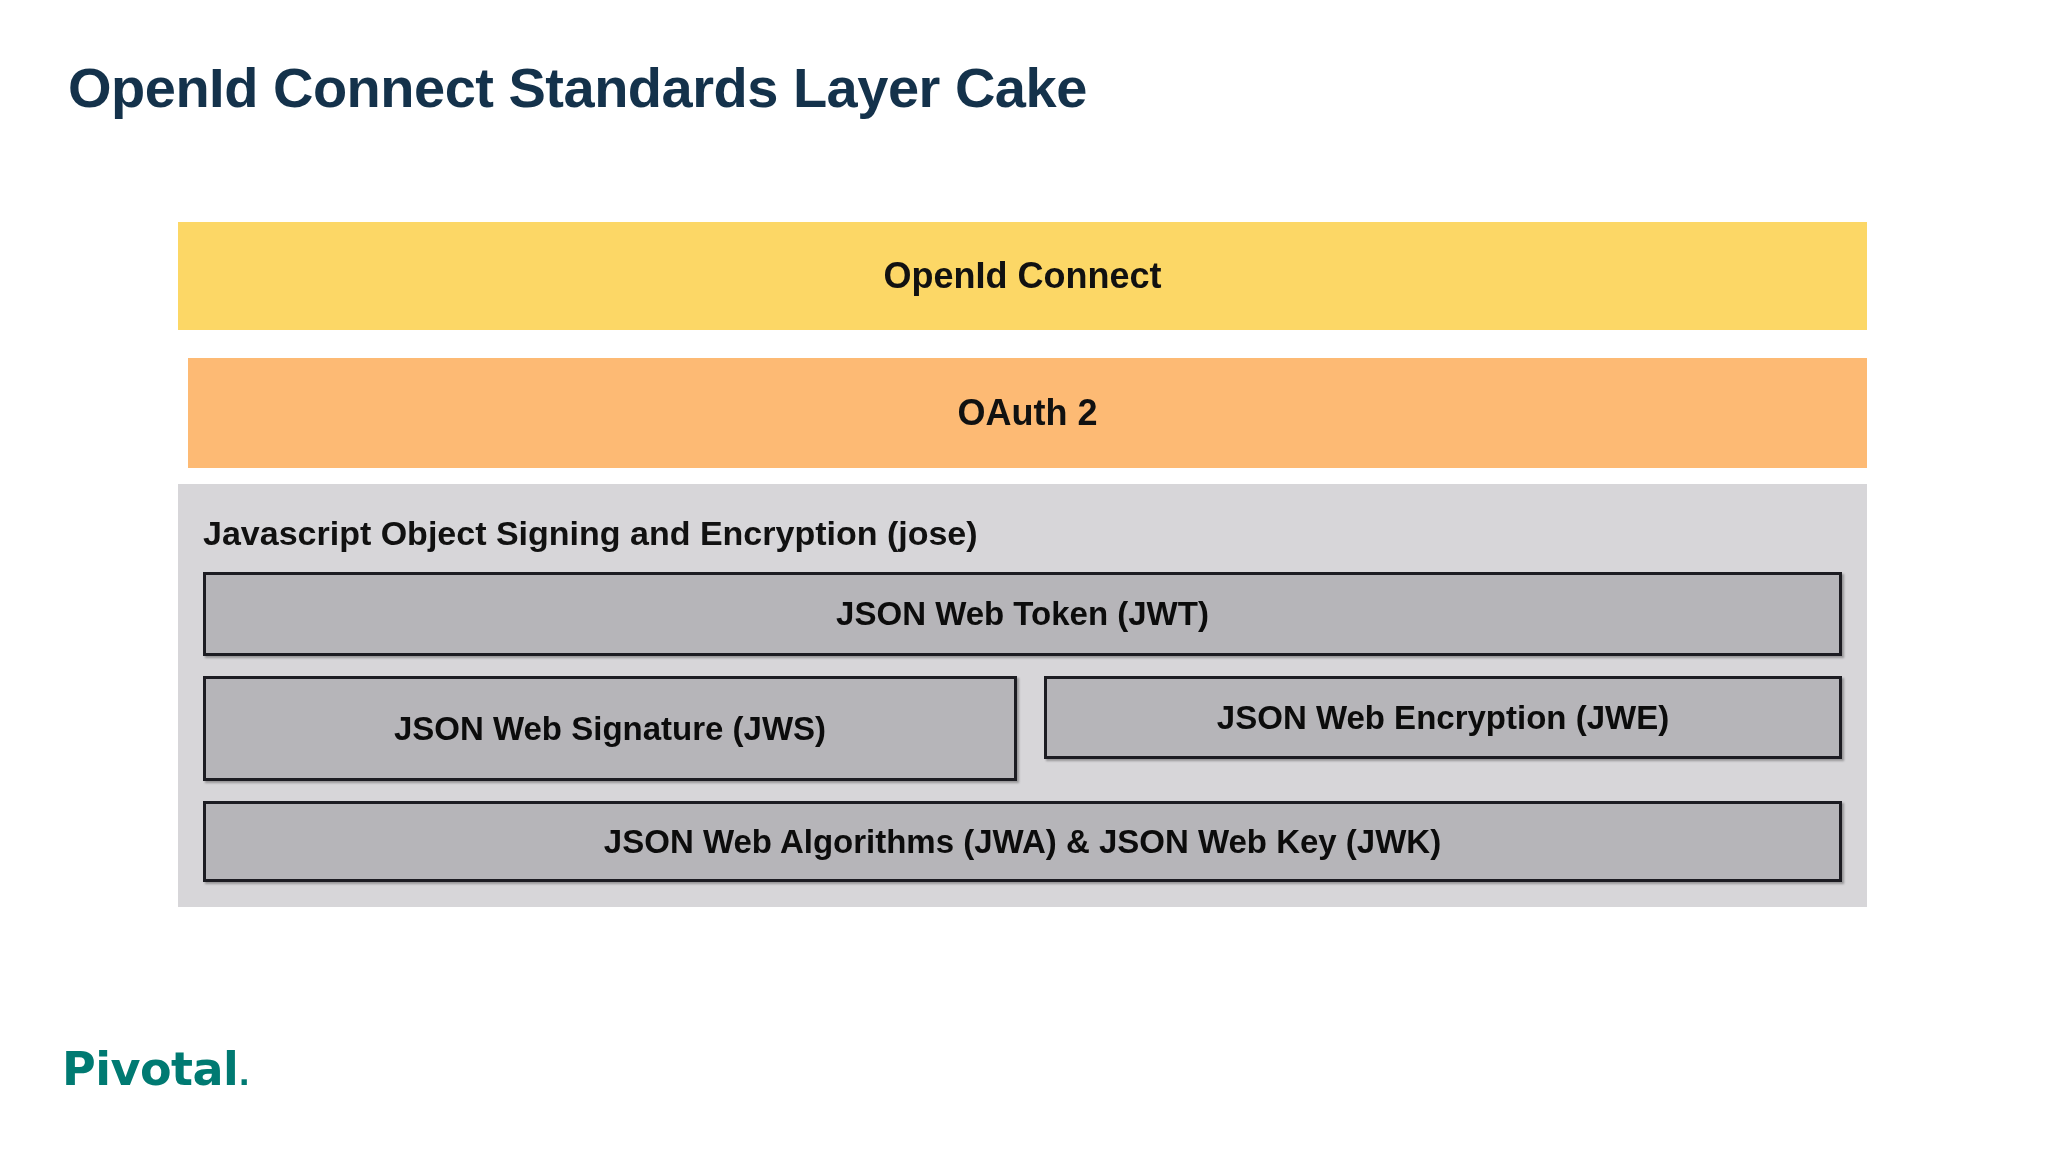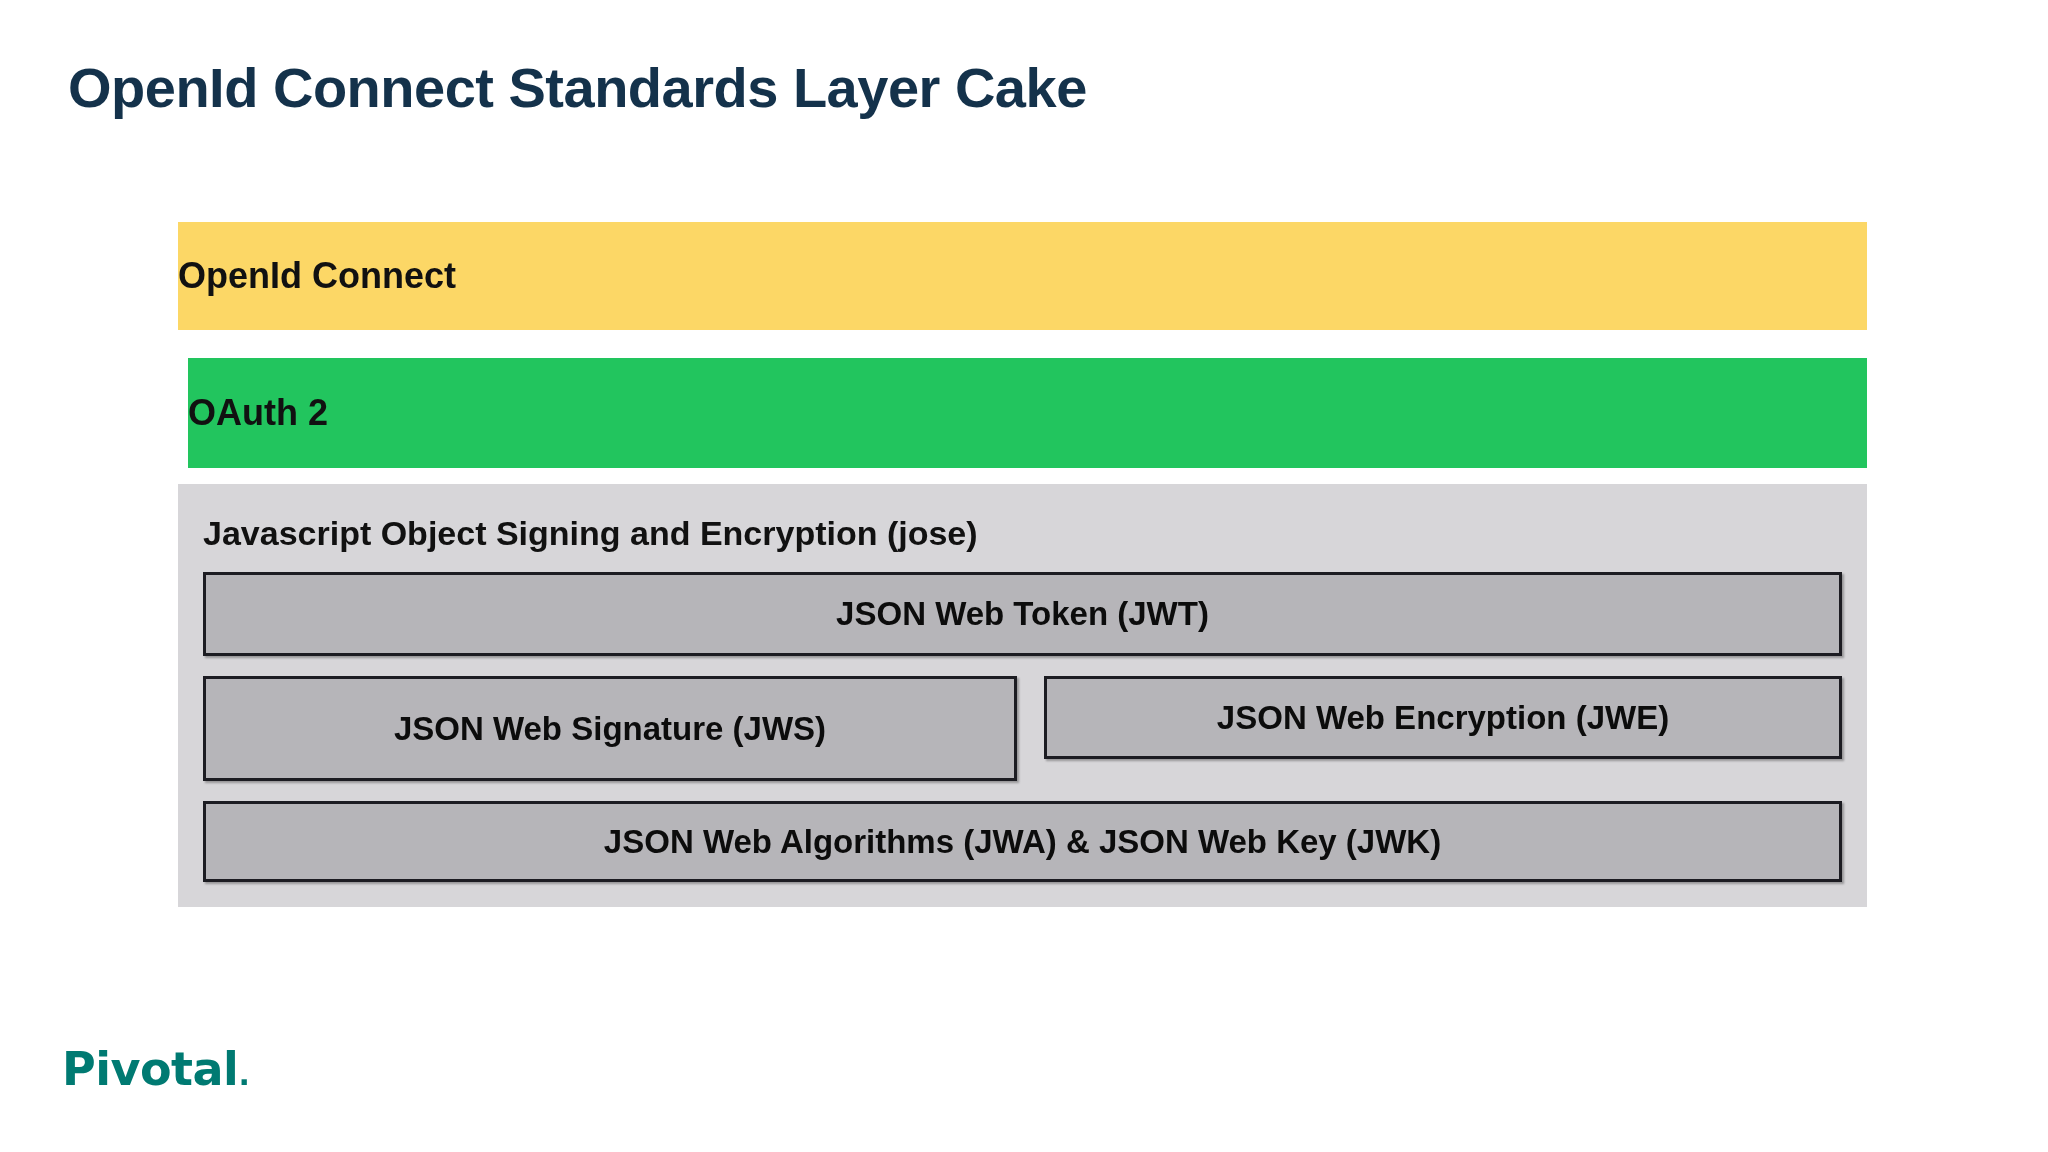--- a/index.html
+++ b/index.html
@@ -32,40 +32,40 @@
     position: absolute;
     left: 178px;
     top: 222px;
     width: 1689px;
   }
 
   .layer {
     box-sizing: border-box;
     display: flex;
     align-items: center;
-    justify-content: flex-start;
+    justify-content: center;
     color: #111111;
     font-weight: bold;
     text-align: center;
   }
 
   .layer-oidc {
     height: 108px;
     background: #fcd766;
     font-size: 36px;
   }
 
   .layer-gap {
     height: 28px;
     background: #ffffff;
   }
 
   .layer-oauth {
     height: 110px;
-    background: #22c55e;
+    background: #fdba74;
     font-size: 36px;
     margin-left: 10px;
   }
 
   .layer-gap2 {
     height: 16px;
     background: #ffffff;
   }
 
   

